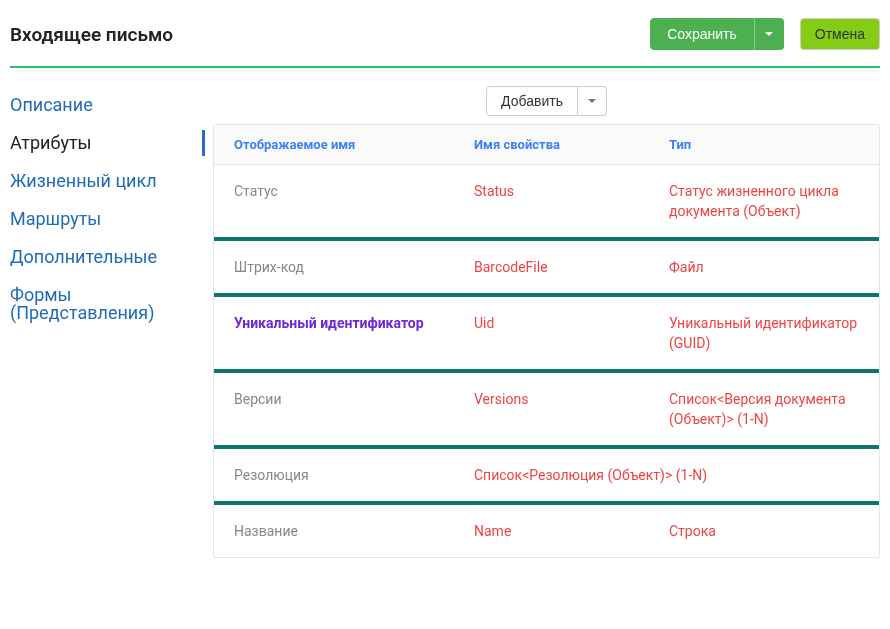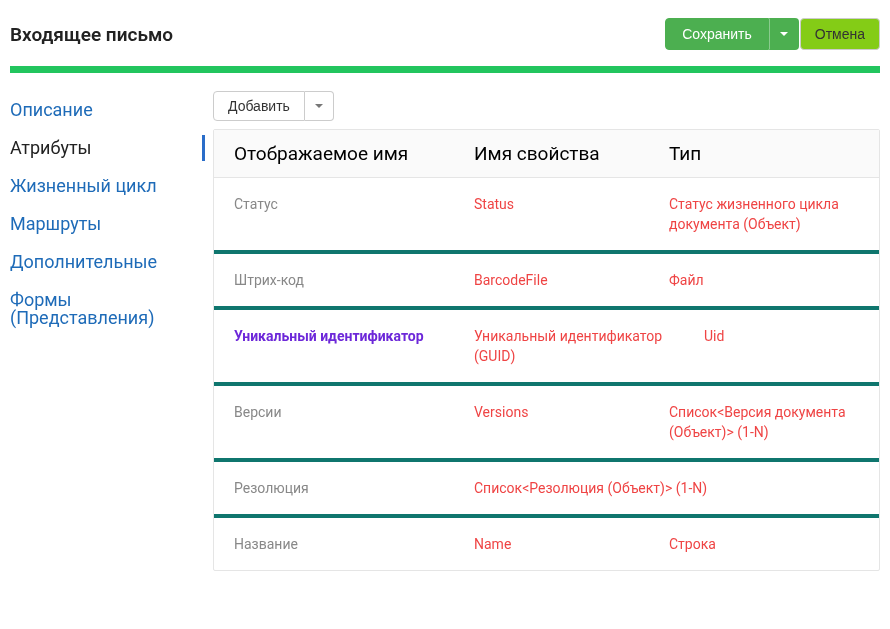--- a/index.html
+++ b/index.html
@@ -12,31 +12,31 @@
   }
   .page {
     width: 890px;
     padding: 12px 10px 10px 10px;
   }
   .header {
     display: flex;
     align-items: center;
     justify-content: space-between;
     padding: 6px 0 16px 0;
-    border-bottom: 7px solid #22c55e;
+    border-bottom: 2px solid #22c55e;
   }
   .header h1 {
     margin: 0;
     font-size: 19px;
     font-weight: 600;
     color: #222;
   }
   .header-actions {
     display: flex;
-    gap: 1px;
+    gap: 16px;
     align-items: stretch;
     padding-left: 13px;
   }
   .btn-group {
     display: flex;
   }
   .btn {
     border: 1px solid #ccc;
     background: #84cc16;
     padding: 7px 14px;
@@ -100,20 +100,21 @@
     bottom: 6px;
     width: 3px;
     background: #2a6dc9;
   }
   .main {
     flex: 1;
   }
   .add-group {
     display: flex;
     margin-bottom: 8px;
+    justify-content: center;
   }
   .btn-add {
     border: 1px solid #ccc;
     background: #fff;
     padding: 6px 14px;
     font-size: 14px;
     border-radius: 4px 0 0 4px;
     cursor: pointer;
     color: #333;
   }
@@ -131,22 +132,23 @@
     border: 1px solid #e5e5e5;
     border-radius: 2px;
   }
   .thead {
     display: flex;
     background: #fafafa;
     border-bottom: 1px solid #e5e5e5;
   }
   .th {
     padding: 12px 20px;
-    color: #000000;
-    font-size: 19px;
+    color: #3b82f6;
+    font-size: 13px;
+    font-weight: bold;
   }
   .col1 { width: 240px; flex: none; }
   .col2 { width: 195px; flex: none; }
   .col3 { flex: 1; }
   .trow {
     display: flex;
     border-bottom: 4px solid #0f766e;
   }
   .trow:last-child { border-bottom: none; }
   .td {
@@ -205,22 +207,22 @@
               <div class="td col2">Status</div>
               <div class="td col3">Статус жизненного цикла документа (Объект)</div>
             </div>
             <div class="trow">
               <div class="td col1 disp">Штрих-код</div>
               <div class="td col2">BarcodeFile</div>
               <div class="td col3">Файл</div>
             </div>
             <div class="trow">
               <div class="td col1 disp highlight">Уникальный идентификатор</div>
+              <div class="td col2">Uid</div>
               <div class="td col3">Уникальный идентификатор (GUID)</div>
-              <div class="td col2">Uid</div>
             </div>
             <div class="trow">
               <div class="td col1 disp">Версии</div>
               <div class="td col2">Versions</div>
               <div class="td col3">Список&lt;Версия документа (Объект)&gt; (1-N)</div>
             </div>
             <div class="trow">
               <div class="td col1 disp">Резолюция</div>
               <div class="td col3">Список&lt;Резолюция (Объект)&gt; (1-N)</div>
             </div>

